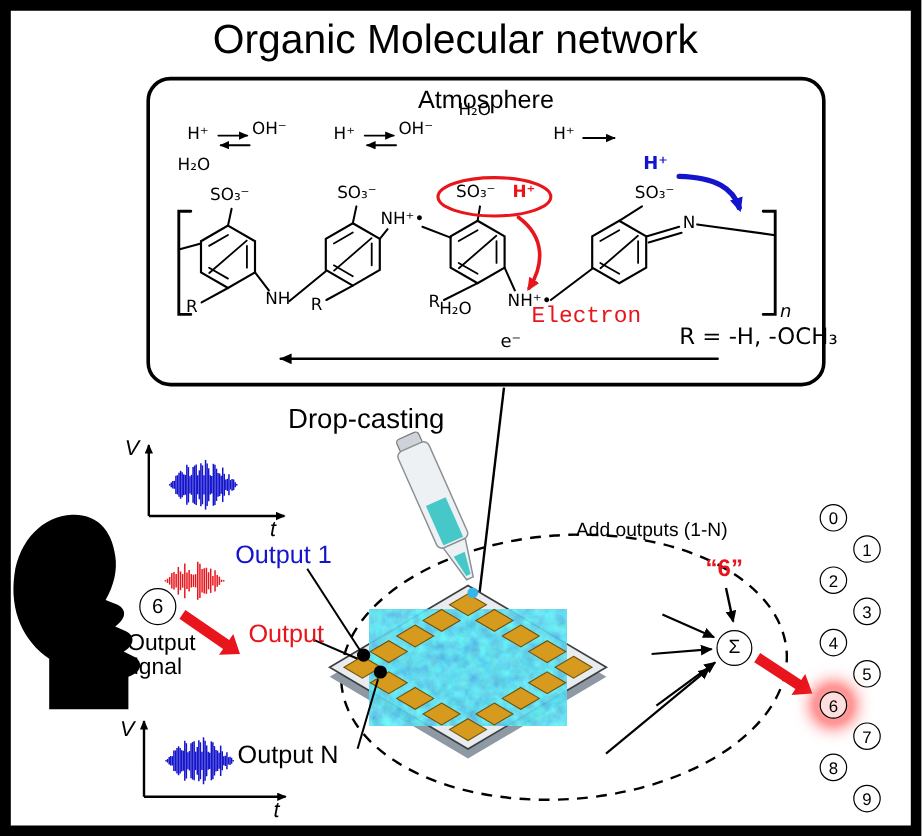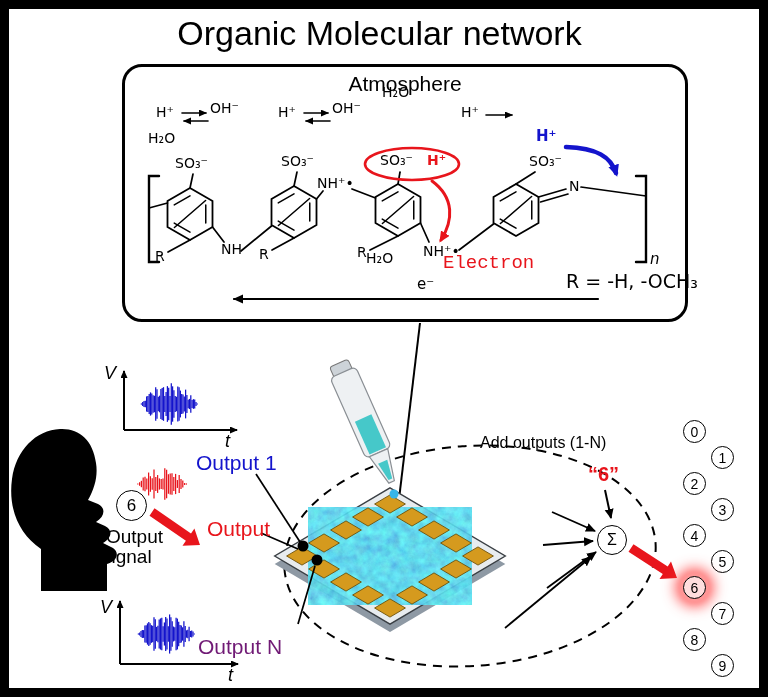--- a/index.html
+++ b/index.html
@@ -319,24 +319,25 @@
   <span class="lb chem" style="left:155px;top:249px;font-size:14px;">R</span>
   <span class="lb chem" style="left:259px;top:247px;font-size:14px;">R</span>
   <span class="lb chem" style="left:357px;top:245px;font-size:14px;">R</span>
   <span class="lb chem" style="left:366px;top:251px;font-size:14px;">H₂O</span>
 
   <div class="lb" style="left:443px;top:254px;font-size:19px;color:#e8151c;font-family:Liberation Mono, monospace;">Electron</div>
   <span class="lb chem" style="left:417px;top:277px;font-size:15px;">e⁻</span>
   <span class="lb chem" style="left:566px;top:272px;font-size:19px;">R = -H, -OCH₃</span>
   <span class="lb chem" style="left:650px;top:252px;font-size:15px;font-style:italic;">n</span>
 
+  <div class="lb" style="left:240px;top:337px;font-size:23px;">Drop-casting</div>
 
   <div class="lb" style="left:196px;top:452px;font-size:21px;color:#1414cc;">Output 1</div>
   <div class="lb" style="left:207px;top:518px;font-size:21px;color:#e8151c;">Output</div>
-  <div class="lb" style="left:198px;top:636px;font-size:21px;color:#701a75;">Output N</div>
+  <div class="lb" style="left:198px;top:619px;font-size:21px;color:#000000;">Output N</div>
 
   <span class="lb" style="left:106px;top:527px;font-size:19px;">Output</span>
   <span class="lb" style="left:102px;top:547px;font-size:19px;">signal</span>
   <div class="circ" style="left:116px;top:490px;width:31px;height:31px;font-size:17px;">6</div>
 
   <span class="lb" style="left:104px;top:364px;font-size:18px;font-style:italic;">V</span>
   <span class="lb" style="left:225px;top:432px;font-size:18px;font-style:italic;">t</span>
   <span class="lb" style="left:100px;top:598px;font-size:18px;font-style:italic;">V</span>
   <span class="lb" style="left:228px;top:666px;font-size:18px;font-style:italic;">t</span>
 

